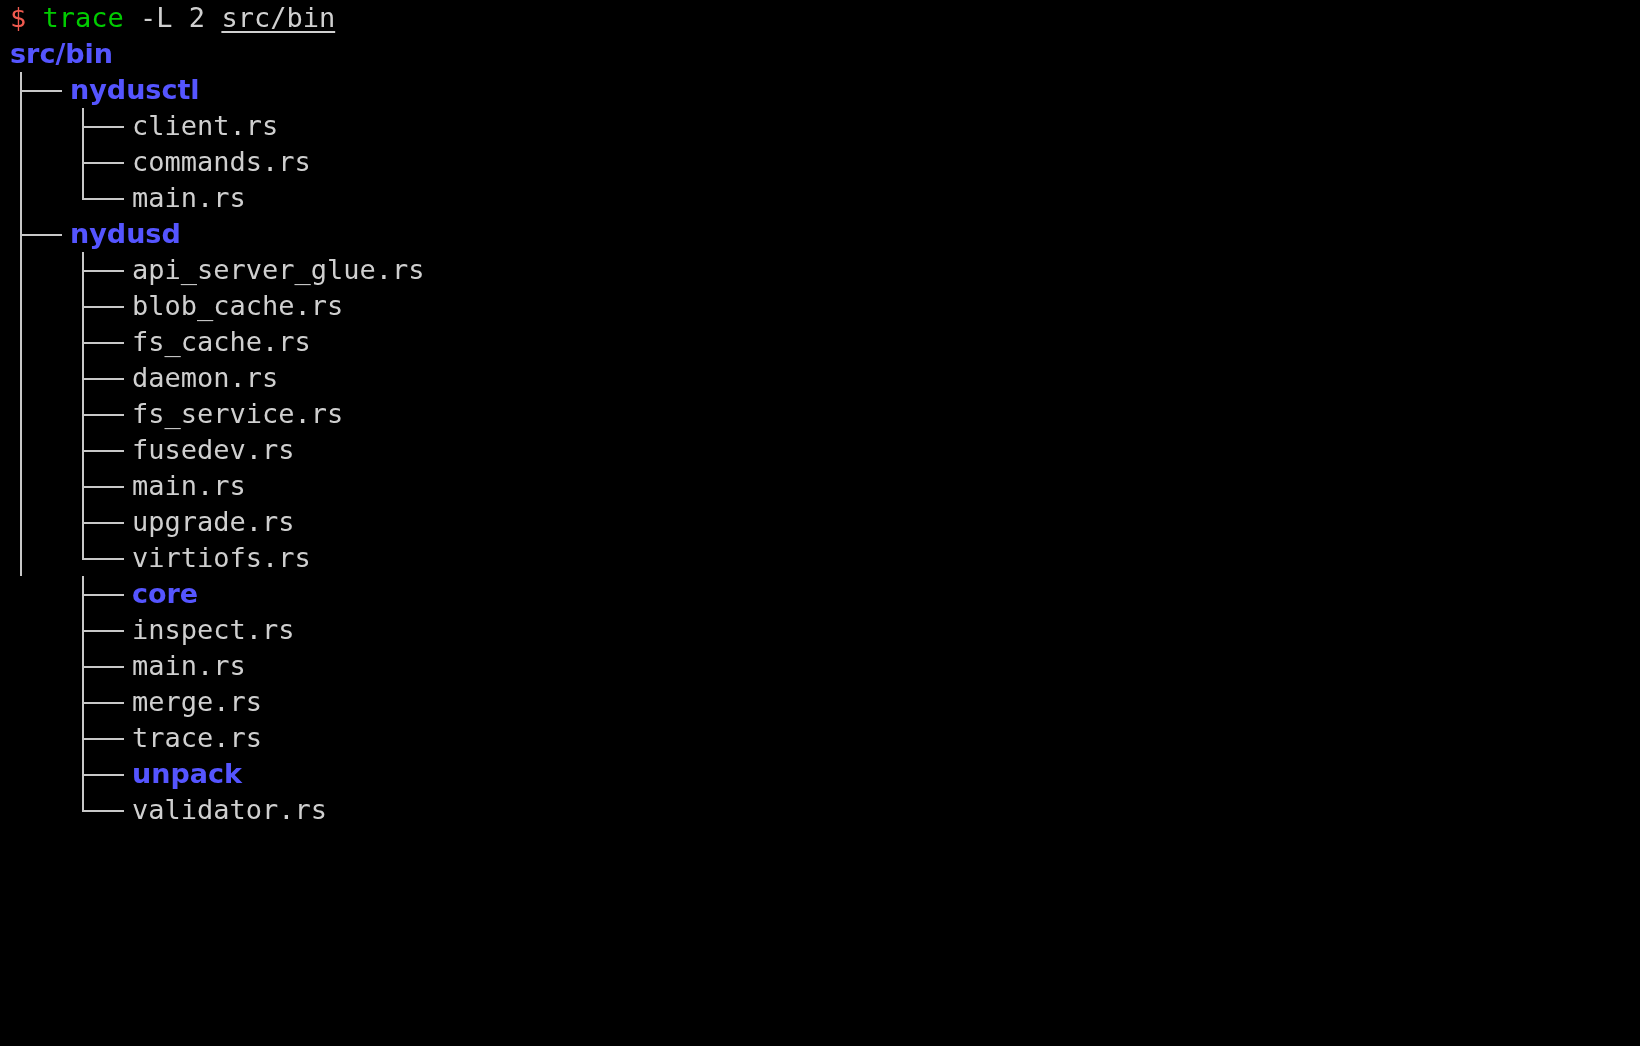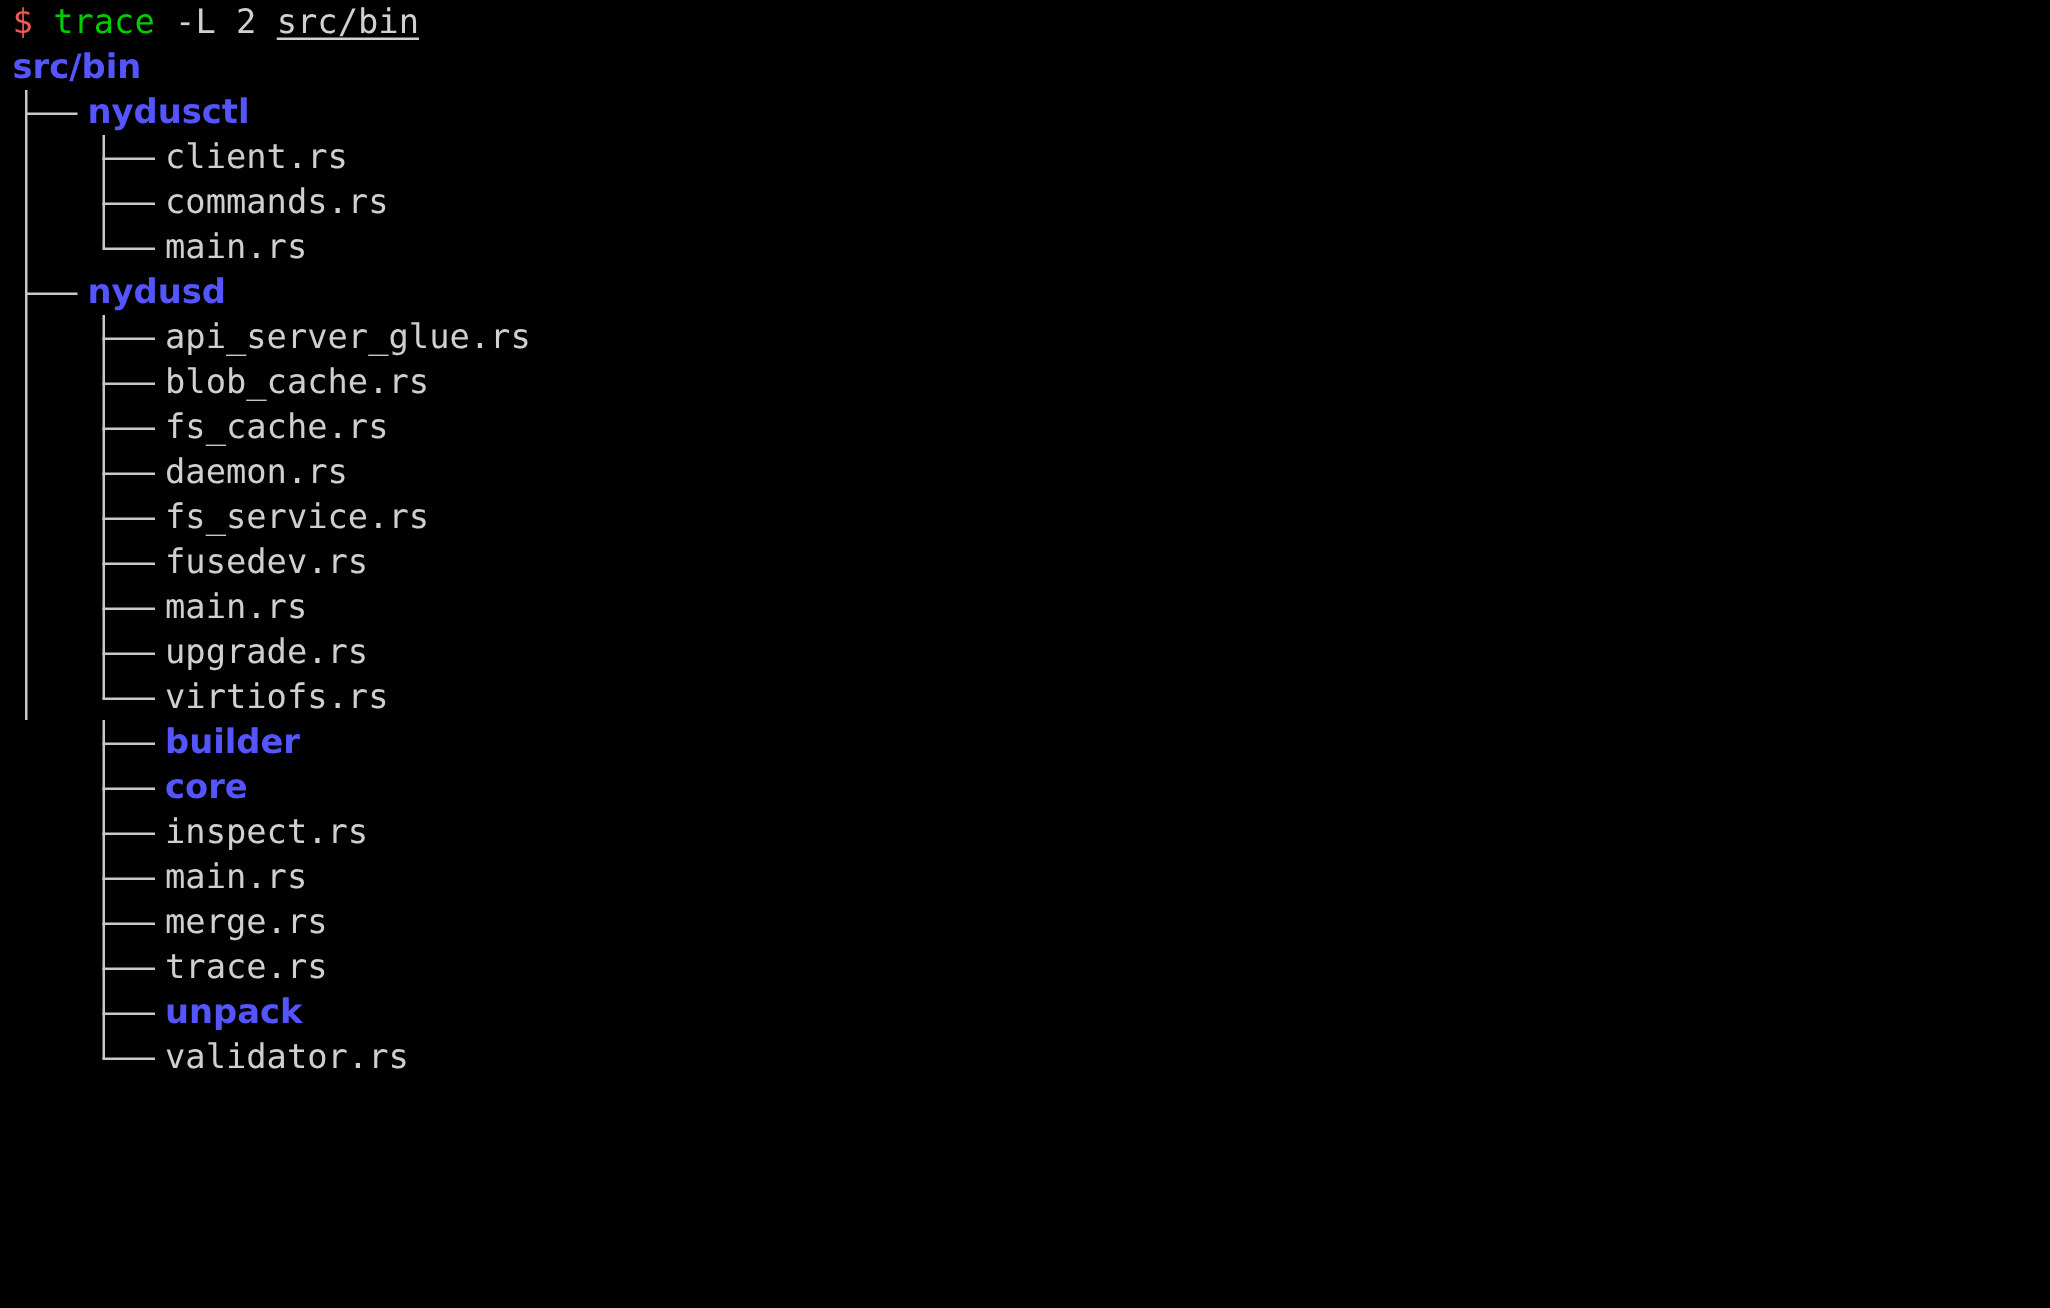--- a/index.html
+++ b/index.html
@@ -116,21 +116,20 @@
       <div class="tree-row level1"><div class="guide v-l1"></div><div class="guide h-l1"></div><span class="label dir">nydusd</span></div>
       <div class="tree-row level2"><div class="guide v-l1"></div><div class="guide v-l2"></div><div class="guide h-l2"></div><span class="label file">api_server_glue.rs</span></div>
       <div class="tree-row level2"><div class="guide v-l1"></div><div class="guide v-l2"></div><div class="guide h-l2"></div><span class="label file">blob_cache.rs</span></div>
       <div class="tree-row level2"><div class="guide v-l1"></div><div class="guide v-l2"></div><div class="guide h-l2"></div><span class="label file">fs_cache.rs</span></div>
       <div class="tree-row level2"><div class="guide v-l1"></div><div class="guide v-l2"></div><div class="guide h-l2"></div><span class="label file">daemon.rs</span></div>
       <div class="tree-row level2"><div class="guide v-l1"></div><div class="guide v-l2"></div><div class="guide h-l2"></div><span class="label file">fs_service.rs</span></div>
       <div class="tree-row level2"><div class="guide v-l1"></div><div class="guide v-l2"></div><div class="guide h-l2"></div><span class="label file">fusedev.rs</span></div>
       <div class="tree-row level2"><div class="guide v-l1"></div><div class="guide v-l2"></div><div class="guide h-l2"></div><span class="label file">main.rs</span></div>
       <div class="tree-row level2"><div class="guide v-l1"></div><div class="guide v-l2"></div><div class="guide h-l2"></div><span class="label file">upgrade.rs</span></div>
       <div class="tree-row level2"><div class="guide v-l1"></div><div class="guide v-l2-last"></div><div class="guide h-l2"></div><span class="label file">virtiofs.rs</span></div>
-      <div class="tree-row level2"><div class="guide v-l2"></div><div class="guide h-l2"></div><span class="label dir">builder</span></div>
       <div class="tree-row level2"><div class="guide v-l2"></div><div class="guide h-l2"></div><span class="label dir">core</span></div>
       <div class="tree-row level2"><div class="guide v-l2"></div><div class="guide h-l2"></div><span class="label file">inspect.rs</span></div>
       <div class="tree-row level2"><div class="guide v-l2"></div><div class="guide h-l2"></div><span class="label file">main.rs</span></div>
       <div class="tree-row level2"><div class="guide v-l2"></div><div class="guide h-l2"></div><span class="label file">merge.rs</span></div>
       <div class="tree-row level2"><div class="guide v-l2"></div><div class="guide h-l2"></div><span class="label file">trace.rs</span></div>
       <div class="tree-row level2"><div class="guide v-l2"></div><div class="guide h-l2"></div><span class="label dir">unpack</span></div>
       <div class="tree-row level2"><div class="guide v-l2-last"></div><div class="guide h-l2"></div><span class="label file">validator.rs</span></div>
     </div>
 
 </div>

